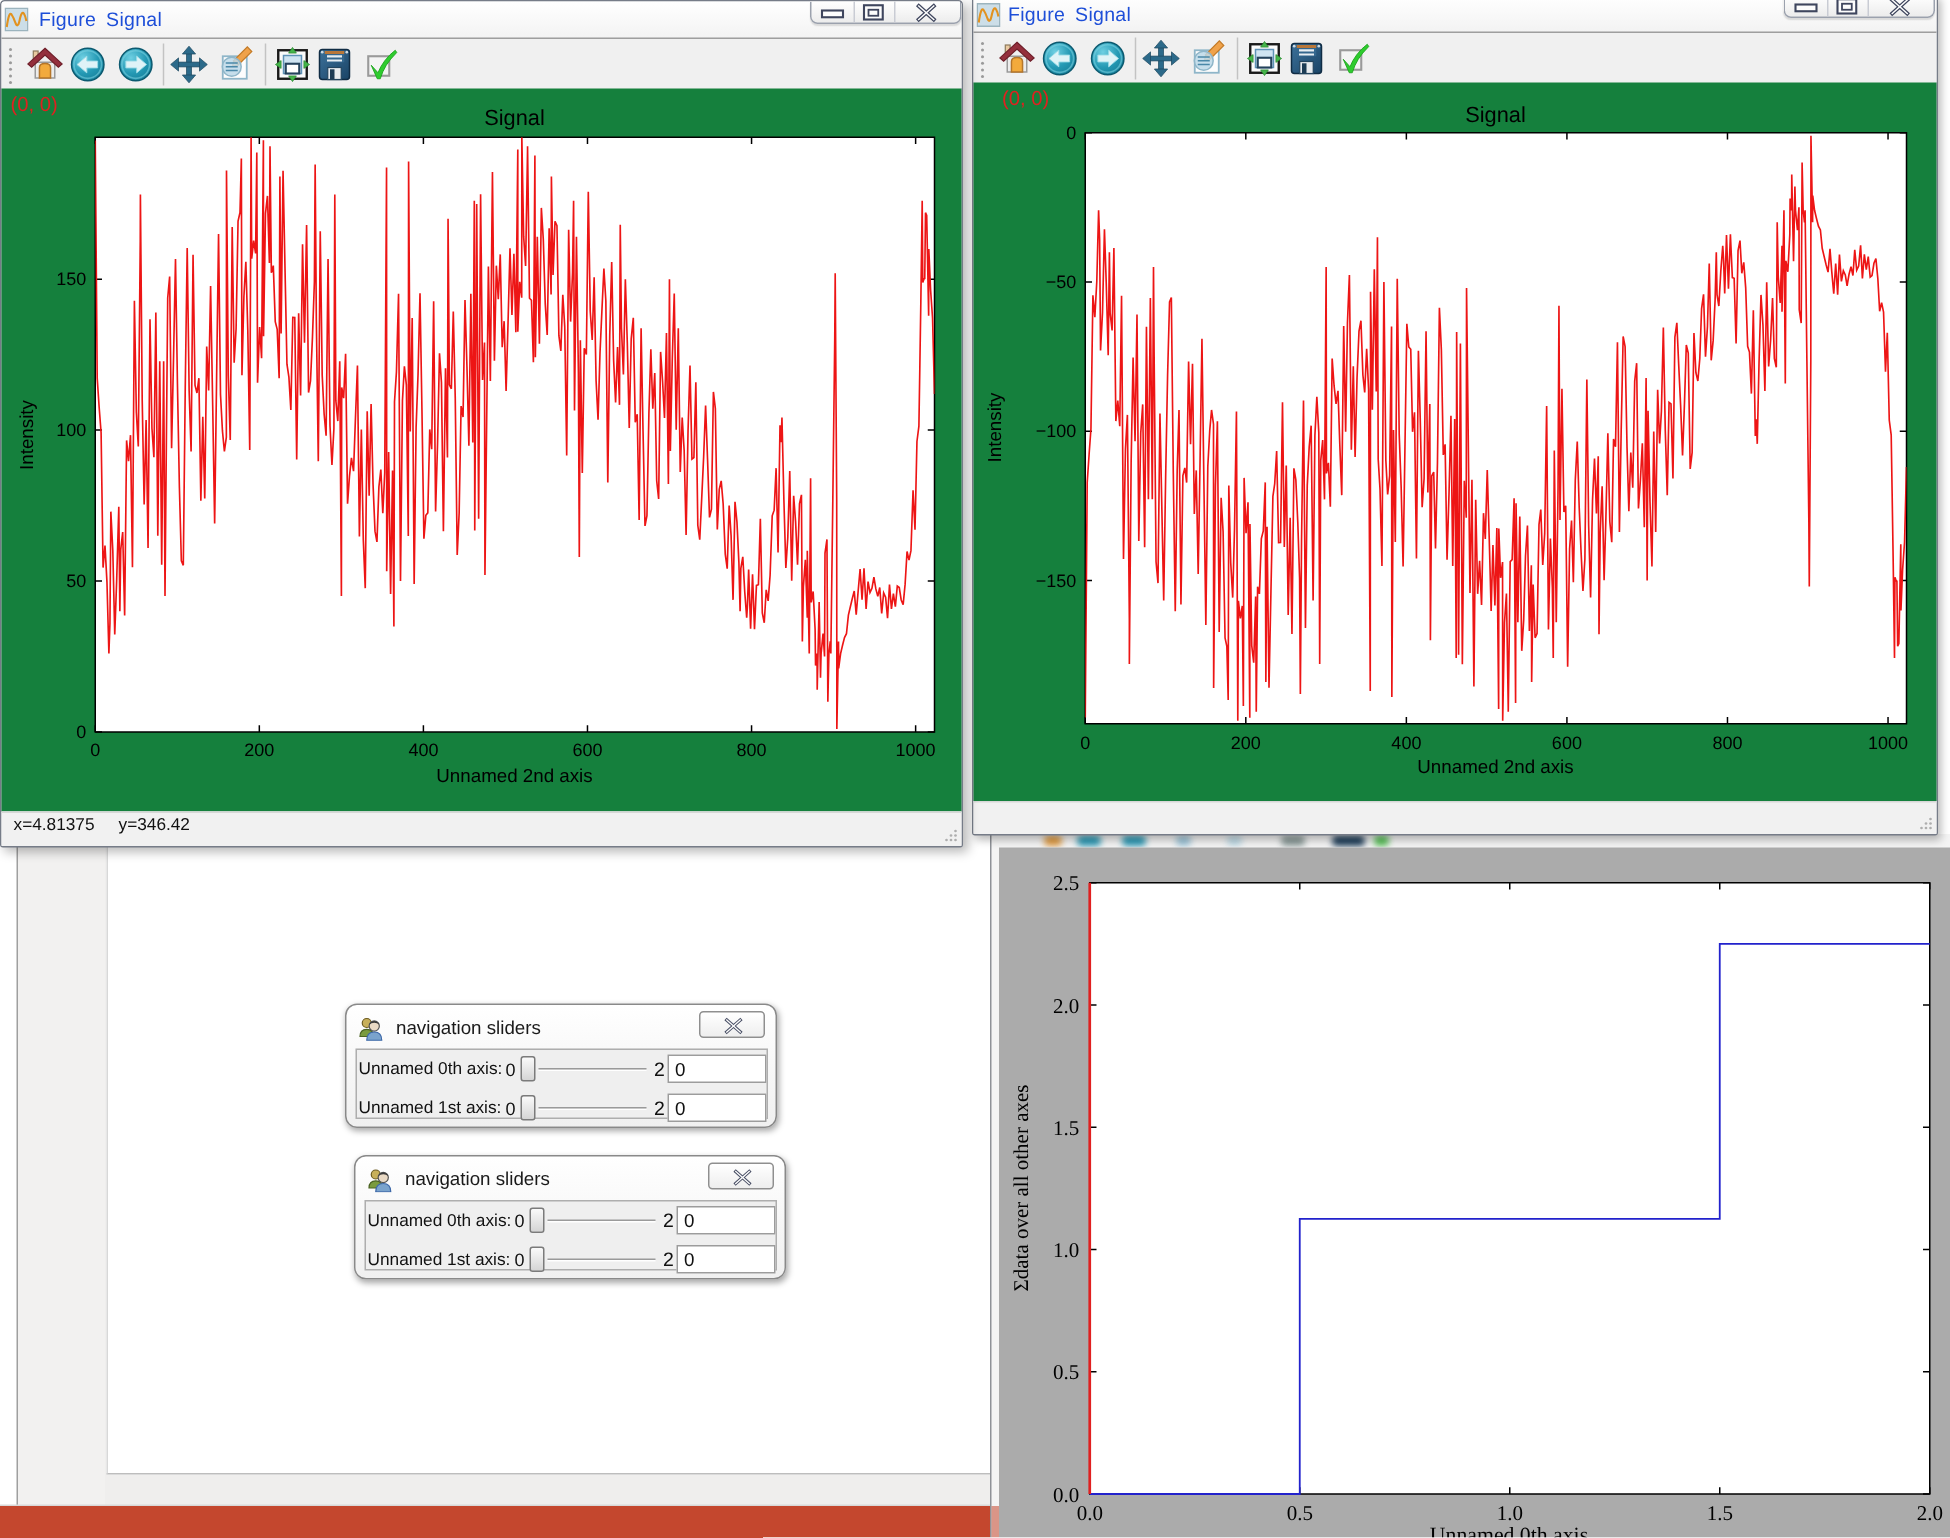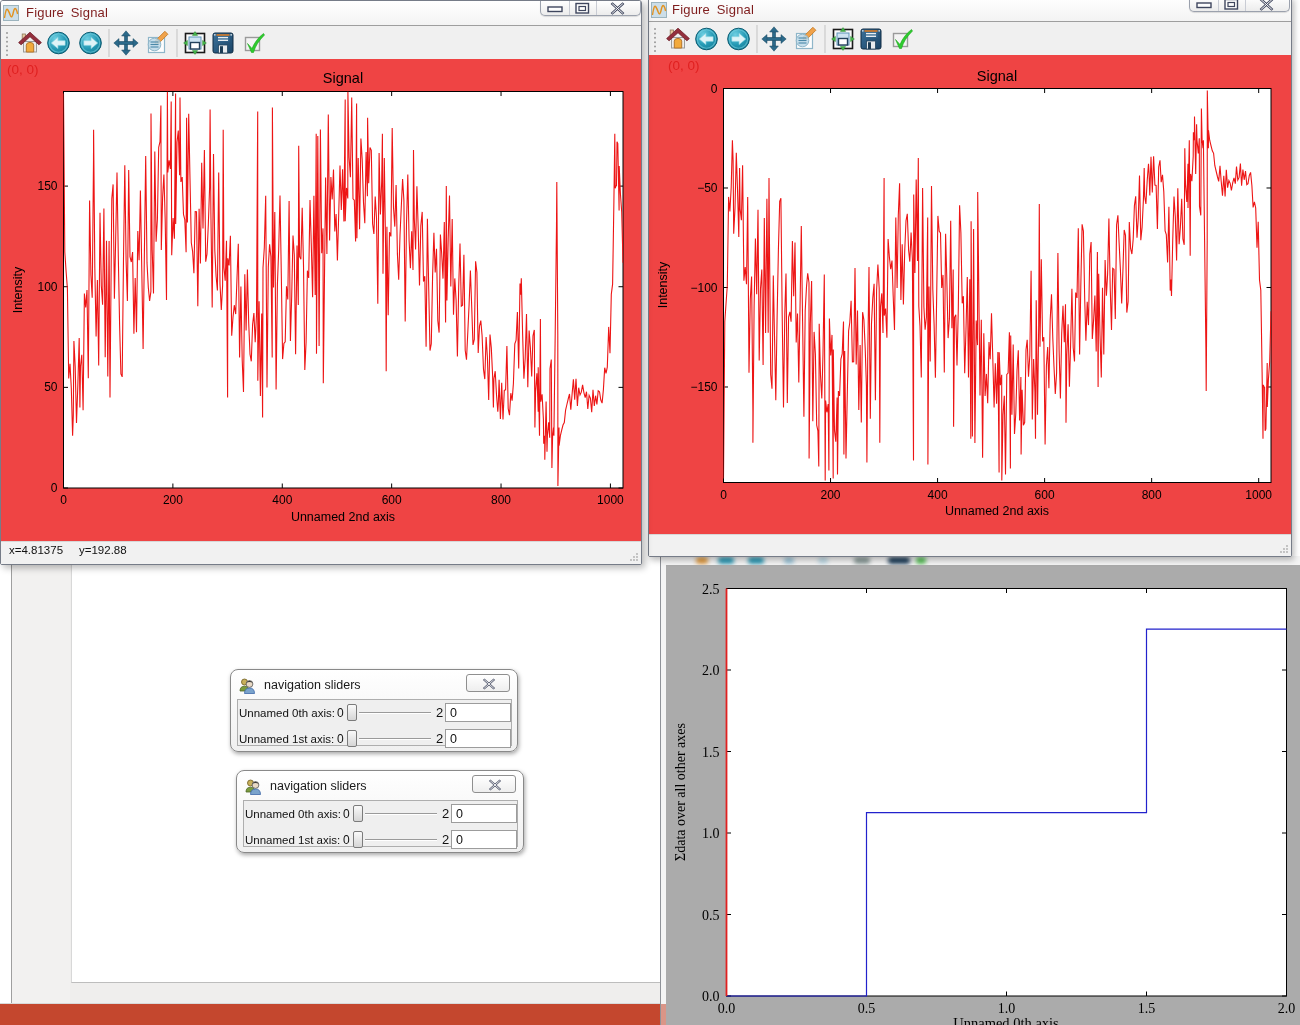--- a/index.html
+++ b/index.html
@@ -1,19 +1,19 @@
 <!DOCTYPE html>
 <html><head><meta charset="utf-8"><style>
 * { margin:0; padding:0; box-sizing:border-box; }
 body { width:1300px; height:1025px; position:relative; overflow:hidden; background:#ffffff; font-family:'Liberation Sans',sans-serif; }
 .win { position:absolute; background:#f0f0f0; border:1px solid #767c88; border-radius:3px 3px 2px 2px; }
 .tbar { position:absolute; left:0; top:0; width:100%; height:24px; background:linear-gradient(#ffffff,#f3f3f3); border-radius:2px 2px 0 0; }
-.title { position:absolute; left:25px; top:4px; font-size:13px; color:#7f1d1d; letter-spacing:0.2px; }
+.title { position:absolute; left:25px; top:4px; font-size:13px; color:#1d4ed8; letter-spacing:0.2px; }
 .tool { position:absolute; left:0; width:100%; height:34px; background:#f0f0f0; border-top:1px solid #9e9e9e; }
-.cnv { position:absolute; left:0; background:#ef4444; }
+.cnv { position:absolute; left:0; background:#15803d; }
 .sbar { position:absolute; left:0; width:100%; background:#f1f1f1; border-top:1px solid #d7d7d7; }
 </style></head><body>
 
 <div style="position:absolute;left:0;top:558px;width:660px;height:467px;background:#ffffff;z-index:1">
  <div style="position:absolute;left:11px;top:4px;width:1px;height:444px;background:#9f9f9f"></div>
  <div style="position:absolute;left:12px;top:4px;width:58px;height:442px;background:#f2f1f0"></div>
  <div style="position:absolute;left:70px;top:4px;width:590px;height:442px;background:#efeeed"></div>
  <div style="position:absolute;left:71px;top:4px;width:589px;height:421px;background:#ffffff;border-bottom:1px solid #bdbdbd;border-left:1px solid #d8d8d8"></div>
  <div style="position:absolute;left:0;top:445px;width:660px;height:1px;background:#d9d9d9"></div>
  <div style="position:absolute;left:0;top:446px;width:660px;height:21px;background:#c4472e"></div>
@@ -332,21 +332,21 @@
         <text x="500.0" y="445" text-anchor="middle" font-size="12">800</text>
         <text x="609.4" y="445" text-anchor="middle" font-size="12">1000</text>
         <text x="56.5" y="433.0" text-anchor="end" font-size="12">0</text>
         <text x="56.5" y="332.4" text-anchor="end" font-size="12">50</text>
         <text x="56.5" y="231.7" text-anchor="end" font-size="12">100</text>
         <text x="56.5" y="131.1" text-anchor="end" font-size="12">150</text>
 </svg>
     </div>
  <div class="sbar" style="top:540px;height:23px">
    <span style="position:absolute;left:8px;top:2px;font-size:11.5px;color:#111">x=4.81375</span>
-   <span style="position:absolute;left:78px;top:2px;font-size:11.5px;color:#111">y=192.88</span>
+   <span style="position:absolute;left:78px;top:2px;font-size:11.5px;color:#111">y=346.42</span>
    <svg width="10" height="10" style="position:absolute;right:2px;bottom:2px">
 <g fill="#aeaeae">
           <circle cx="8" cy="2" r="0.9"></circle>
           <circle cx="8" cy="5" r="0.9"></circle>
           <circle cx="8" cy="8" r="0.9"></circle>
           <circle cx="5" cy="5" r="0.9"></circle>
           <circle cx="5" cy="8" r="0.9"></circle>
           <circle cx="2" cy="8" r="0.9"></circle>
         </g>
       </svg>

